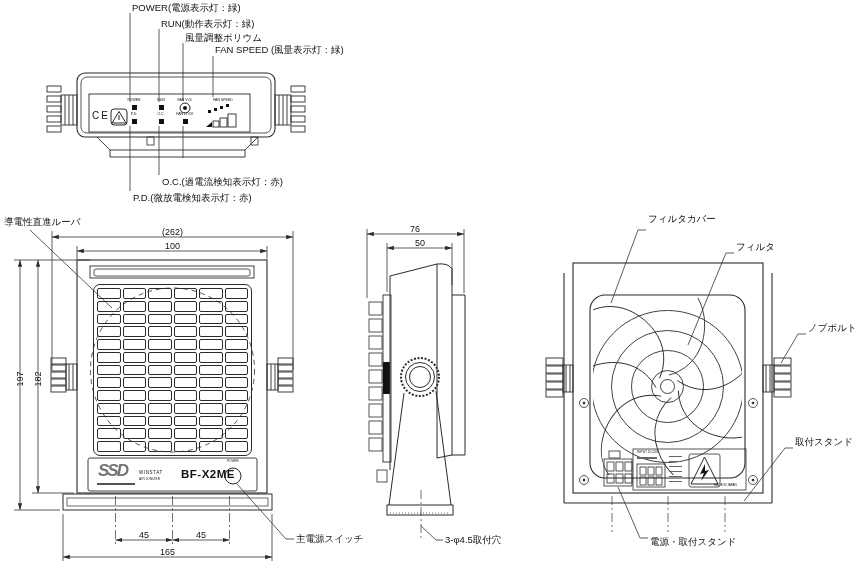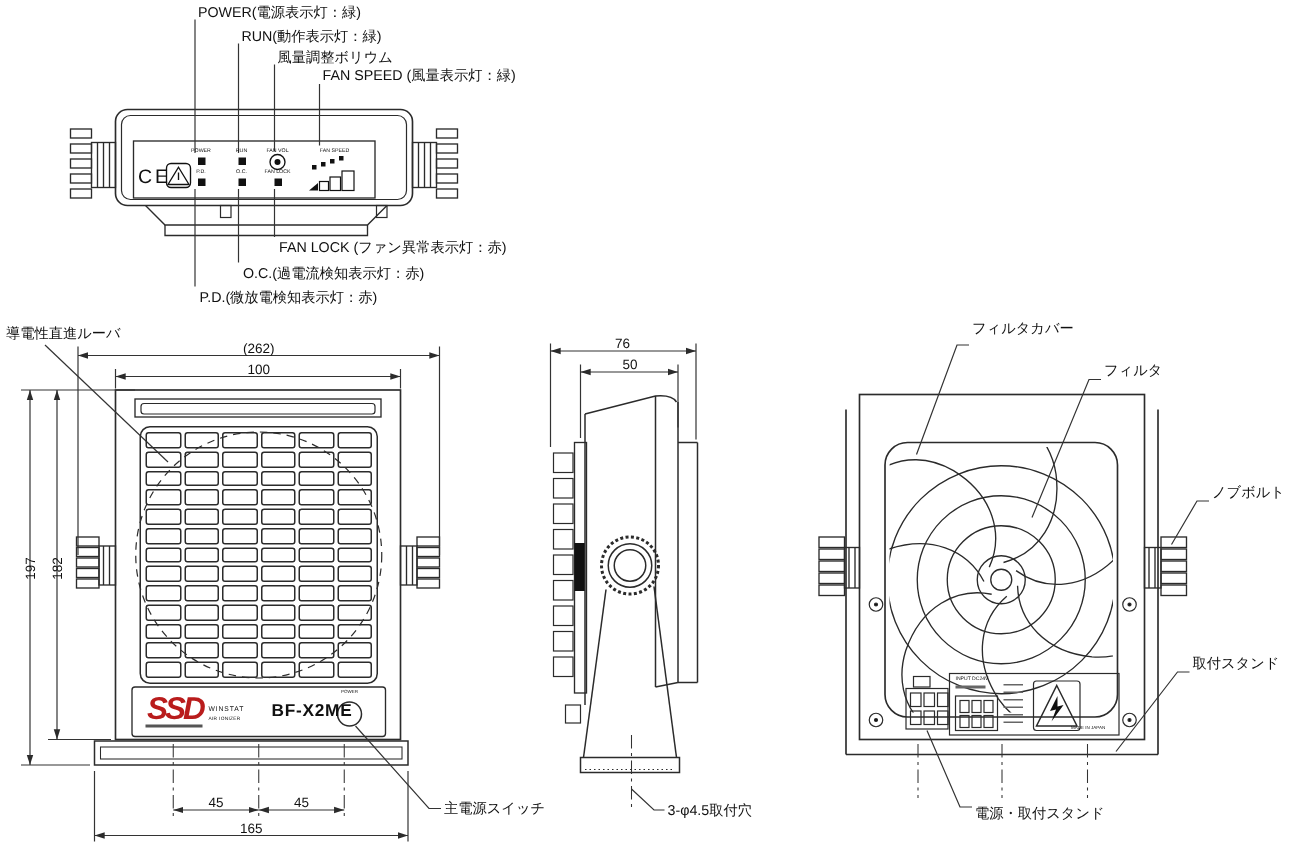--- a/index.html
+++ b/index.html
@@ -4,28 +4,28 @@
 <style>
   html,body{margin:0;padding:0;background:#fff;}
   .canvas{position:relative;width:865px;height:568px;background:#fff;overflow:hidden;
           font-family:"Liberation Sans",sans-serif;color:#111;}
   svg{position:absolute;left:0;top:0;}
   .lbl{position:absolute;font-size:9.5px;white-space:nowrap;color:#111;}
   .dim{position:absolute;font-size:9px;white-space:nowrap;color:#111;text-align:center;}
   .tiny{position:absolute;font-size:3.5px;white-space:nowrap;color:#111;text-align:center;}
   .micro{position:absolute;font-size:3px;white-space:nowrap;color:#111;}
   .vdim{transform:rotate(-90deg);}
-  .brand{position:absolute;font-style:italic;font-weight:900;font-size:21px;letter-spacing:-2px;color:#b91c1c;}
+  .brand{position:absolute;font-style:italic;font-weight:900;font-size:17px;letter-spacing:-2px;color:#737373;}
   .smudge{position:absolute;background:#555;}
   .bar{position:absolute;background:#666;}
   .louver{position:absolute;left:93px;top:284px;width:159px;height:172px;border:1.3px solid #2b2b2b;
           border-radius:7px;box-sizing:border-box;padding:3px;display:grid;
           grid-template-columns:repeat(6,1fr);grid-template-rows:repeat(13,1fr);gap:2px;background:transparent;}
   .louver .cell{border:1px solid #2b2b2b;border-radius:2px;}
-  .ce{position:absolute;font-size:13px;letter-spacing:2px;color:#111;}
+  .ce{position:absolute;font-size:10px;letter-spacing:2px;color:#111;}
   .model{position:absolute;font-size:11.5px;font-weight:600;letter-spacing:.5px;color:#111;margin-left:16px;}
   .np1{position:absolute;font-size:4.5px;letter-spacing:.6px;color:#111;}
   .np2{position:absolute;font-size:3.2px;letter-spacing:.2px;color:#111;}
 </style>
 </head>
 <body>
 
 <div class="canvas">
 
 <svg width="865" height="569" viewBox="0 0 865 569">
@@ -384,21 +384,20 @@
       <div class="cell"></div>
       <div class="cell"></div>
       <div class="cell"></div>
       <div class="cell"></div>
     </div>
 
 <div class="lbl" style="left:132px;top:2px">POWER(電源表示灯：緑)</div>
 <div class="lbl" style="left:161px;top:18px">RUN(動作表示灯：緑)</div>
 <div class="lbl" style="left:185px;top:32px">風量調整ボリウム</div>
 <div class="lbl" style="left:215px;top:44px">FAN SPEED (風量表示灯：緑)</div>
-<div class="lbl" style="left:186px;top:159px">FAN LOCK (ファン異常表示灯：赤)</div>
 <div class="lbl" style="left:162px;top:176px">O.C.(過電流検知表示灯：赤)</div>
 <div class="lbl" style="left:133px;top:192px">P.D.(微放電検知表示灯：赤)</div>
 
 <div class="ce" style="left:92px;top:110px">CE</div>
 <div class="tiny" style="left:120px;top:98px;width:28px">POWER</div>
 <div class="tiny" style="left:147px;top:98px;width:28px">RUN</div>
 <div class="tiny" style="left:171px;top:98px;width:28px">FAN VOL</div>
 <div class="tiny" style="left:204px;top:98px;width:38px">FAN SPEED</div>
 <div class="tiny" style="left:120px;top:112px;width:28px">P.D.</div>
 <div class="tiny" style="left:147px;top:112px;width:28px">O.C.</div>

